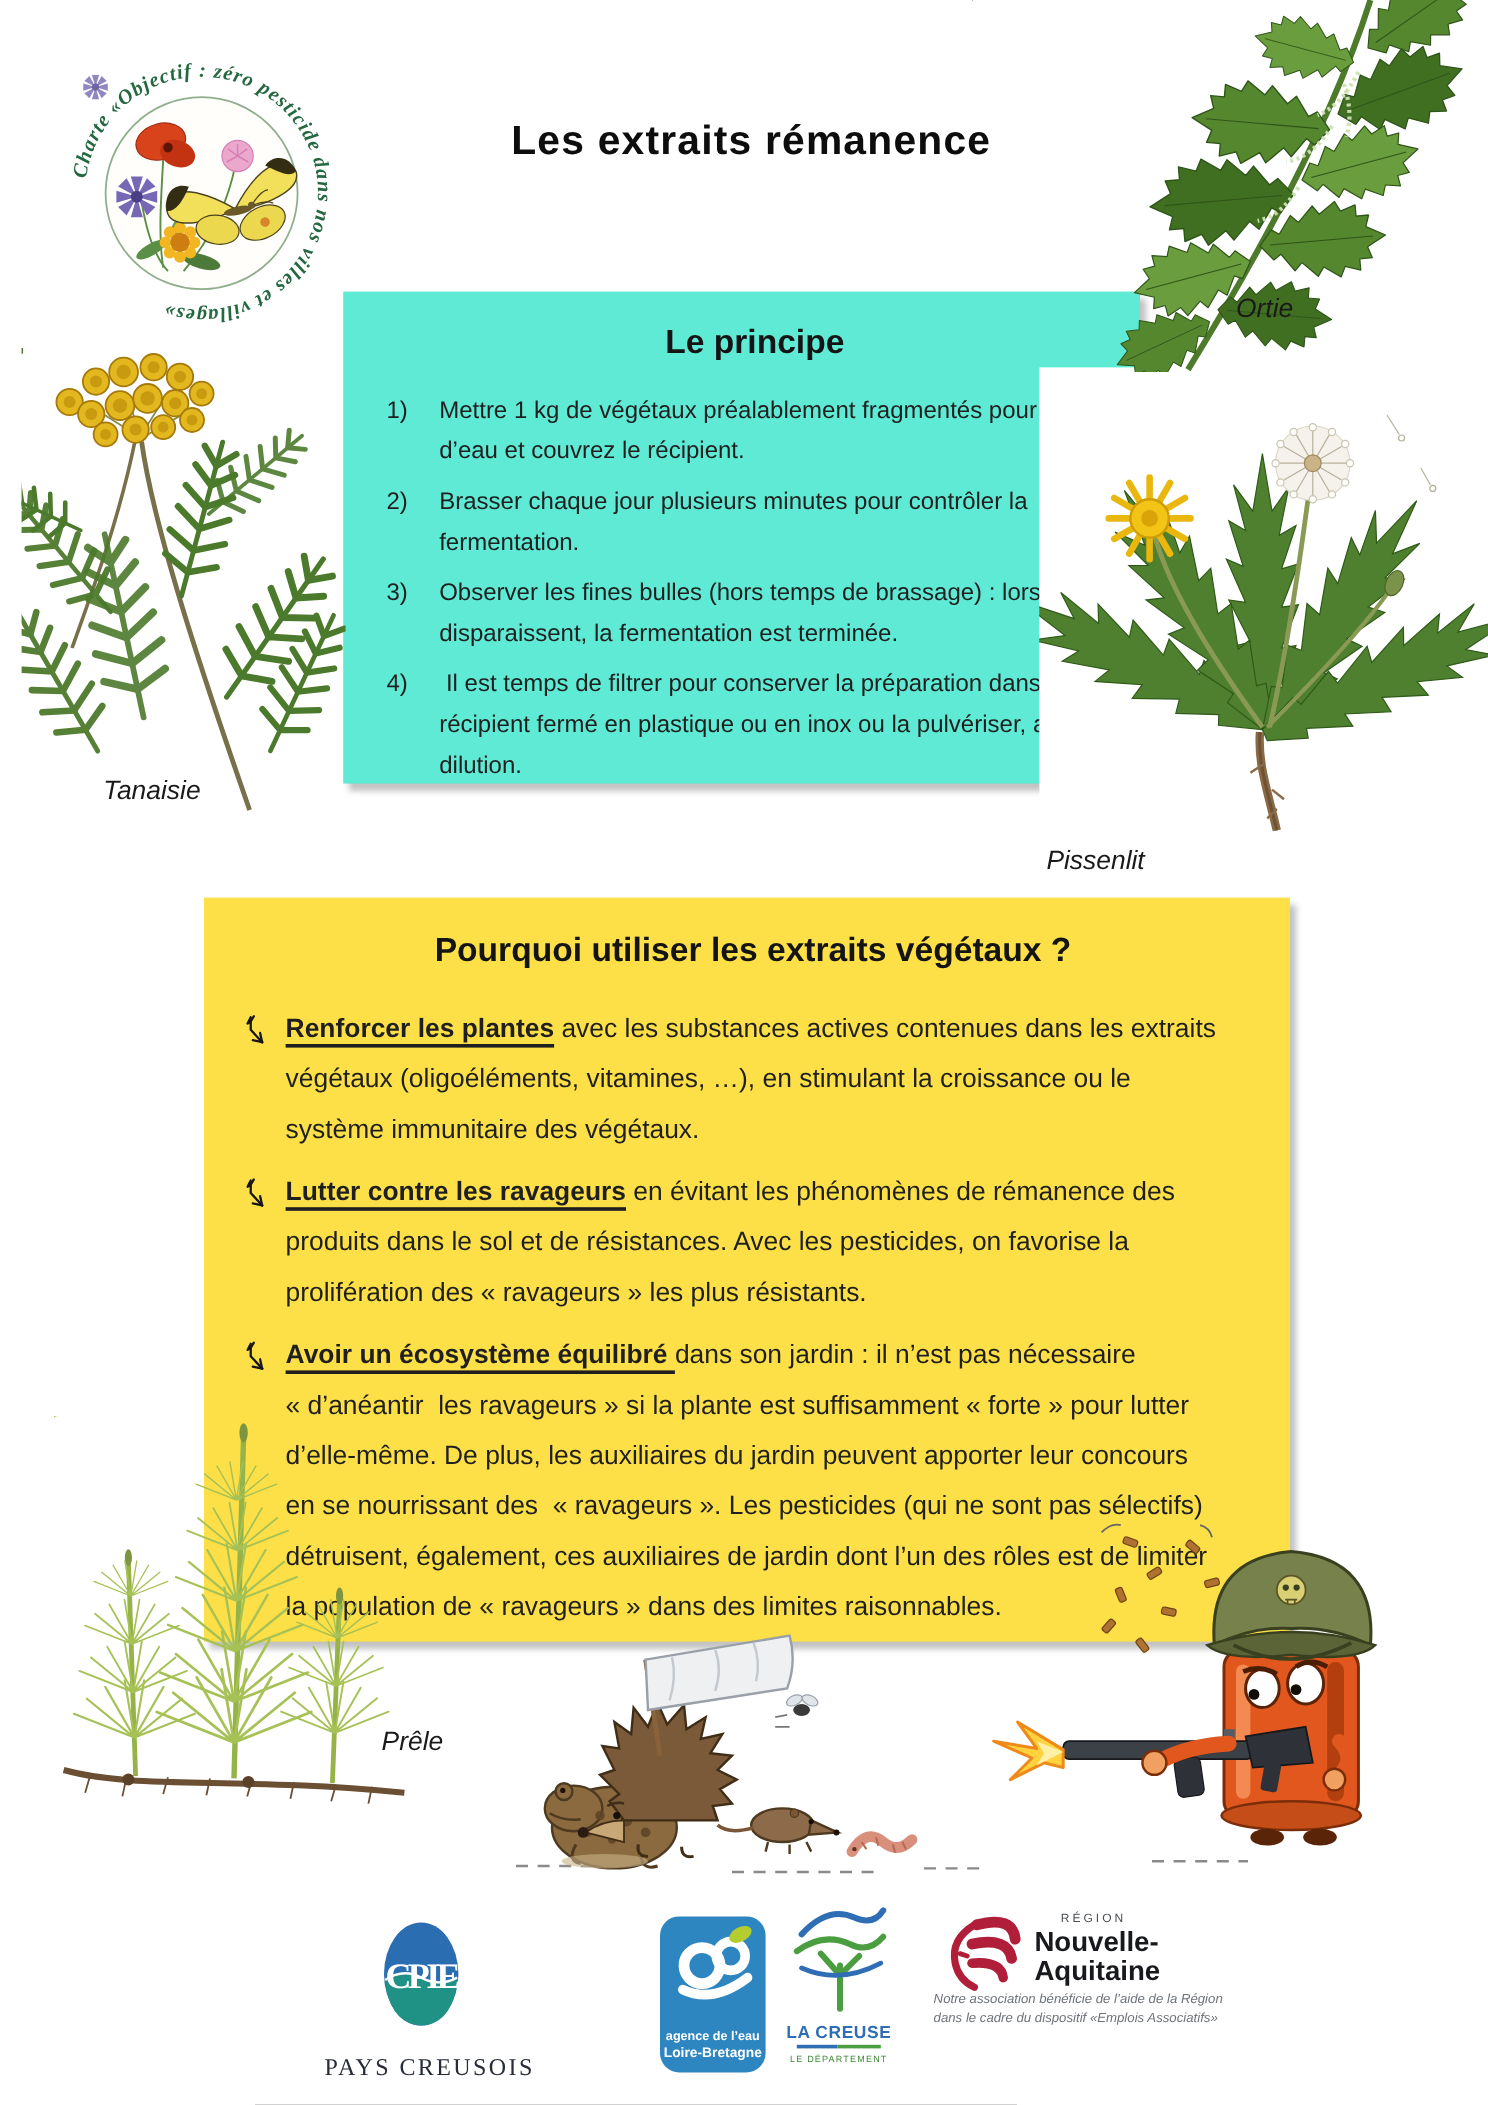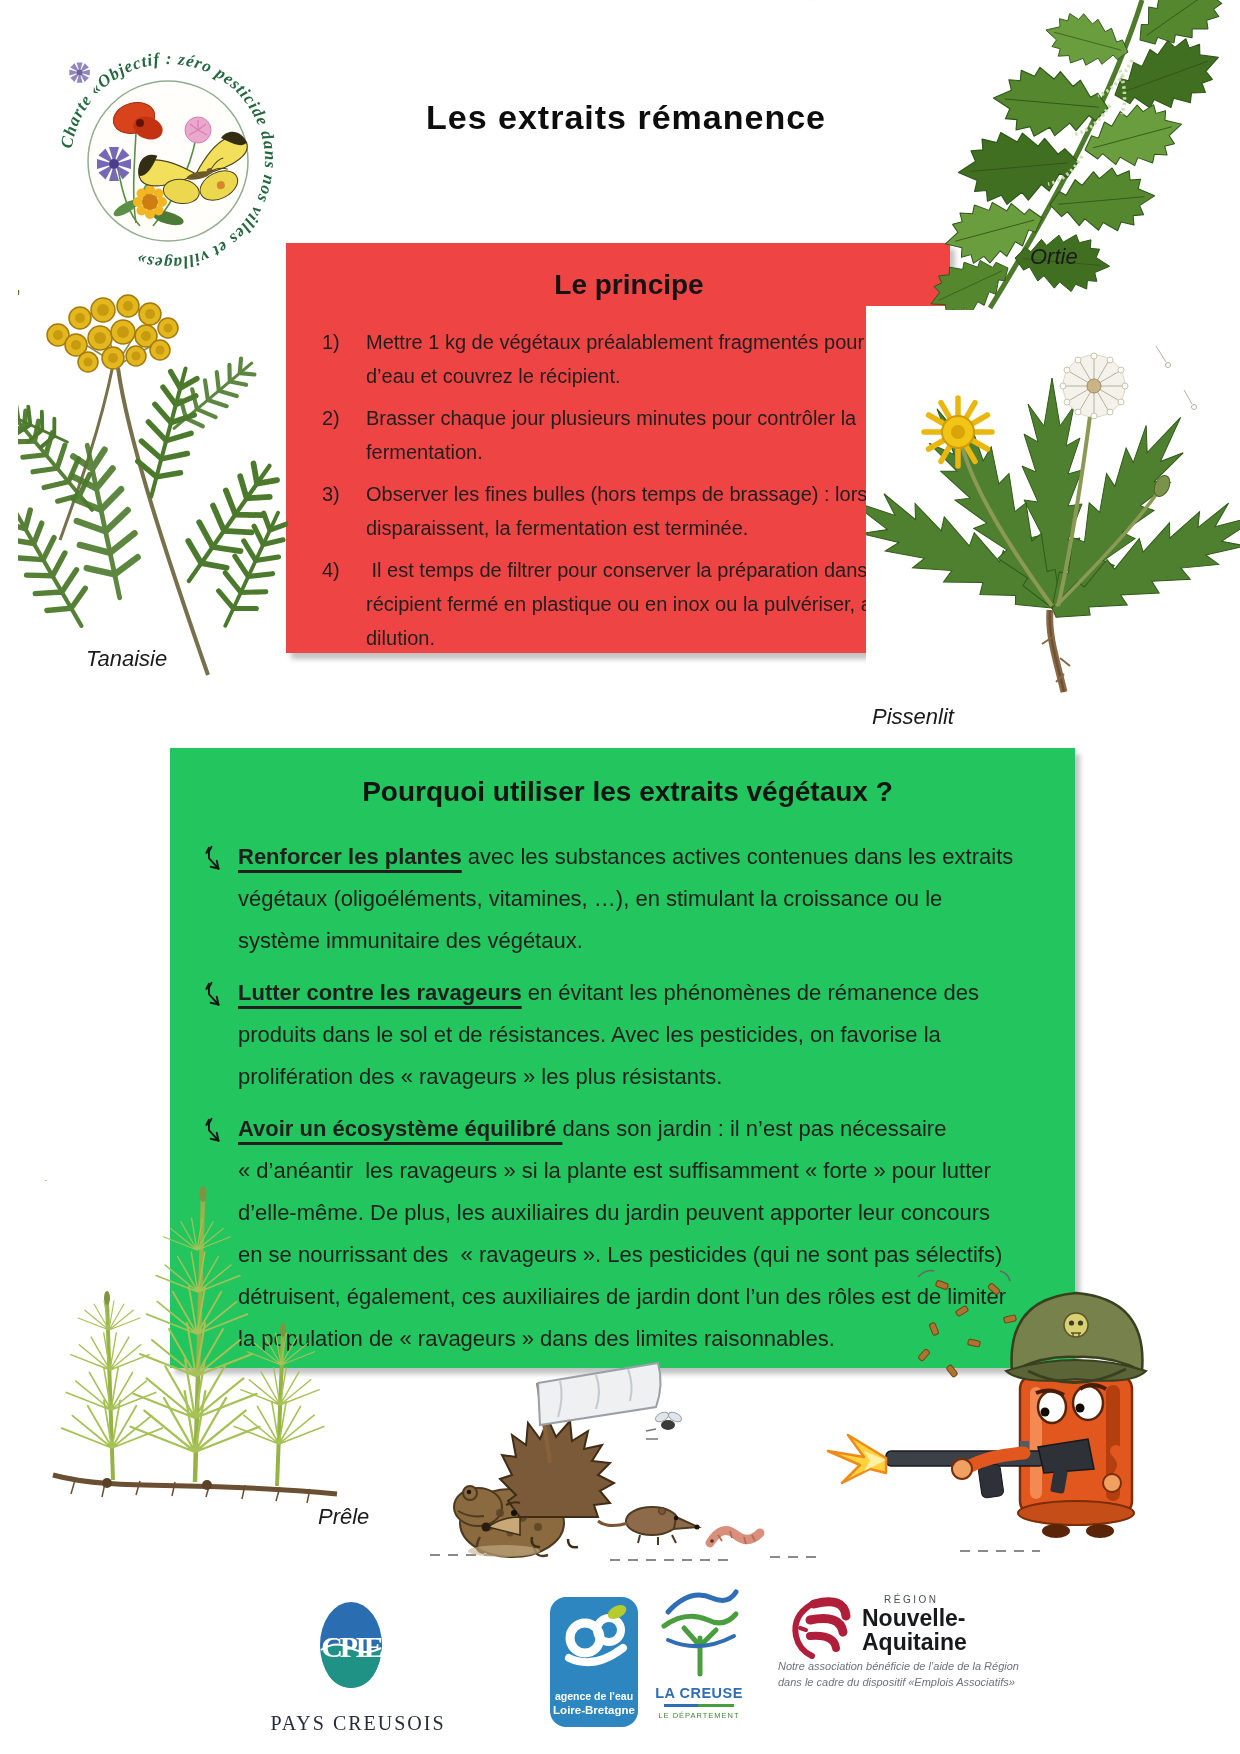--- a/index.html
+++ b/index.html
@@ -12,25 +12,25 @@
   .abs { position:absolute; }
   .page-title {
     left:276px; top:98px; width:700px; text-align:center;
     font-size:34px; font-weight:bold; letter-spacing:1px; color:#0d0d0d;
   }
   .box {
     box-shadow:5px 6px 5px rgba(120,120,120,.45);
   }
   .box-principle {
     left:286px; top:243px; width:664px; height:410px;
-    background:#ef4444; padding:22px 14px 0 36px; z-index:1;
+    background:#5eead4; padding:22px 14px 0 36px; z-index:1;
   }
   .box-why {
     left:170px; top:748px; width:905px; height:620px;
-    background:#22c55e; padding:24px 20px 0 30px; z-index:1;
+    background:#fde047; padding:24px 20px 0 30px; z-index:1;
   }
   .box-heading {
     text-align:center; font-size:28px; font-weight:bold; line-height:40px; color:#141414;
   }
   .box-principle .box-heading { margin-bottom:20px; }
   .box-why .box-heading { margin-bottom:24px; }
   .principle-item { display:flex; margin-bottom:8px; font-size:20px; line-height:34px; }
   .item-num { width:44px; flex:0 0 44px; }
   .item-text { white-space:pre-wrap; }
   .why-bullet { display:flex; margin-bottom:10px; }
@@ -397,21 +397,21 @@
         <path d="M16 -2 q 8 -8 14 -8 M16 0 q 10 -2 16 2" stroke="#4a431f" stroke-width="1" fill="none"></path>
       </g>
     </g>
   </svg>
 
   <div class="abs page-title">Les extraits rémanence</div>
 
   <div class="abs plant-label" style="left:1030px; top:244px;">Ortie</div>
   <div class="abs plant-label" style="left:86px; top:646px;">Tanaisie</div>
   <div class="abs plant-label" style="left:872px; top:704px;">Pissenlit</div>
-  <div class="abs plant-label" style="left:318px; top:1504px;font-style:italic;">Prêle</div>
+  <div class="abs plant-label" style="left:318px; top:1438px;font-style:italic;">Prêle</div>
 
   <svg class="abs" style="left:400px; top:1255px; z-index:5;" width="780" height="330" viewBox="0 0 780 330">
 
     <g stroke="#8a8a8a" stroke-width="2" stroke-dasharray="10 8" fill="none">
       <path d="M30 300 H 130"></path>
         <path d="M210 305 H 330"></path>
         <path d="M370 302 H 420"></path>
         <path d="M560 296 H 640"></path>
     </g>
 

